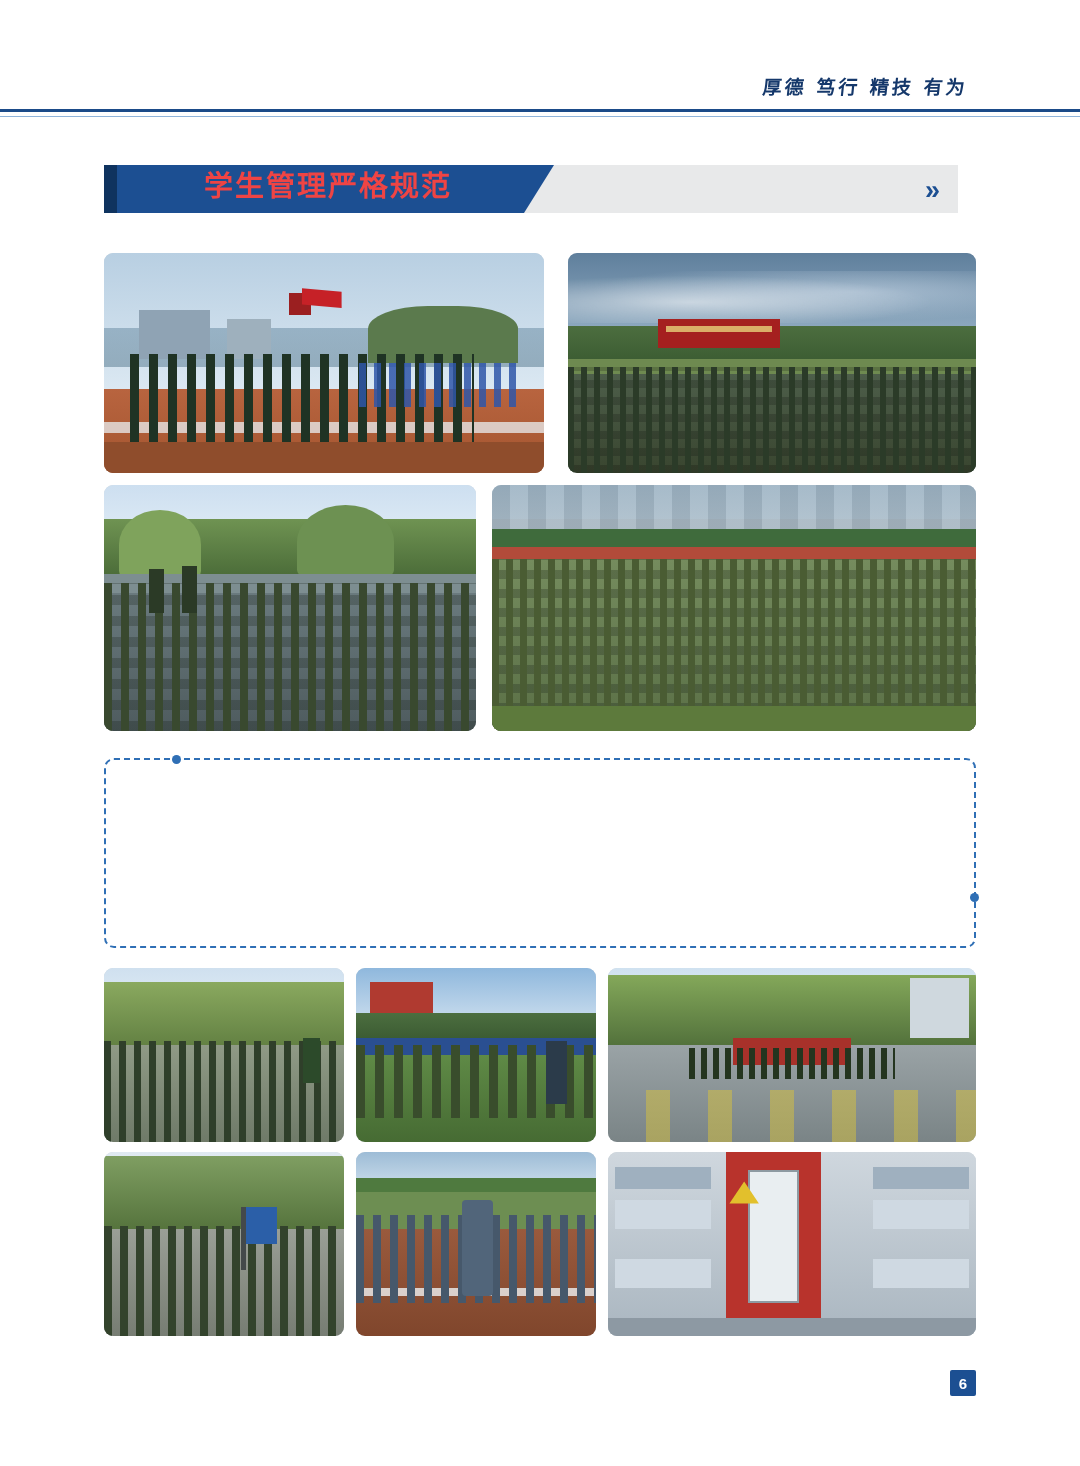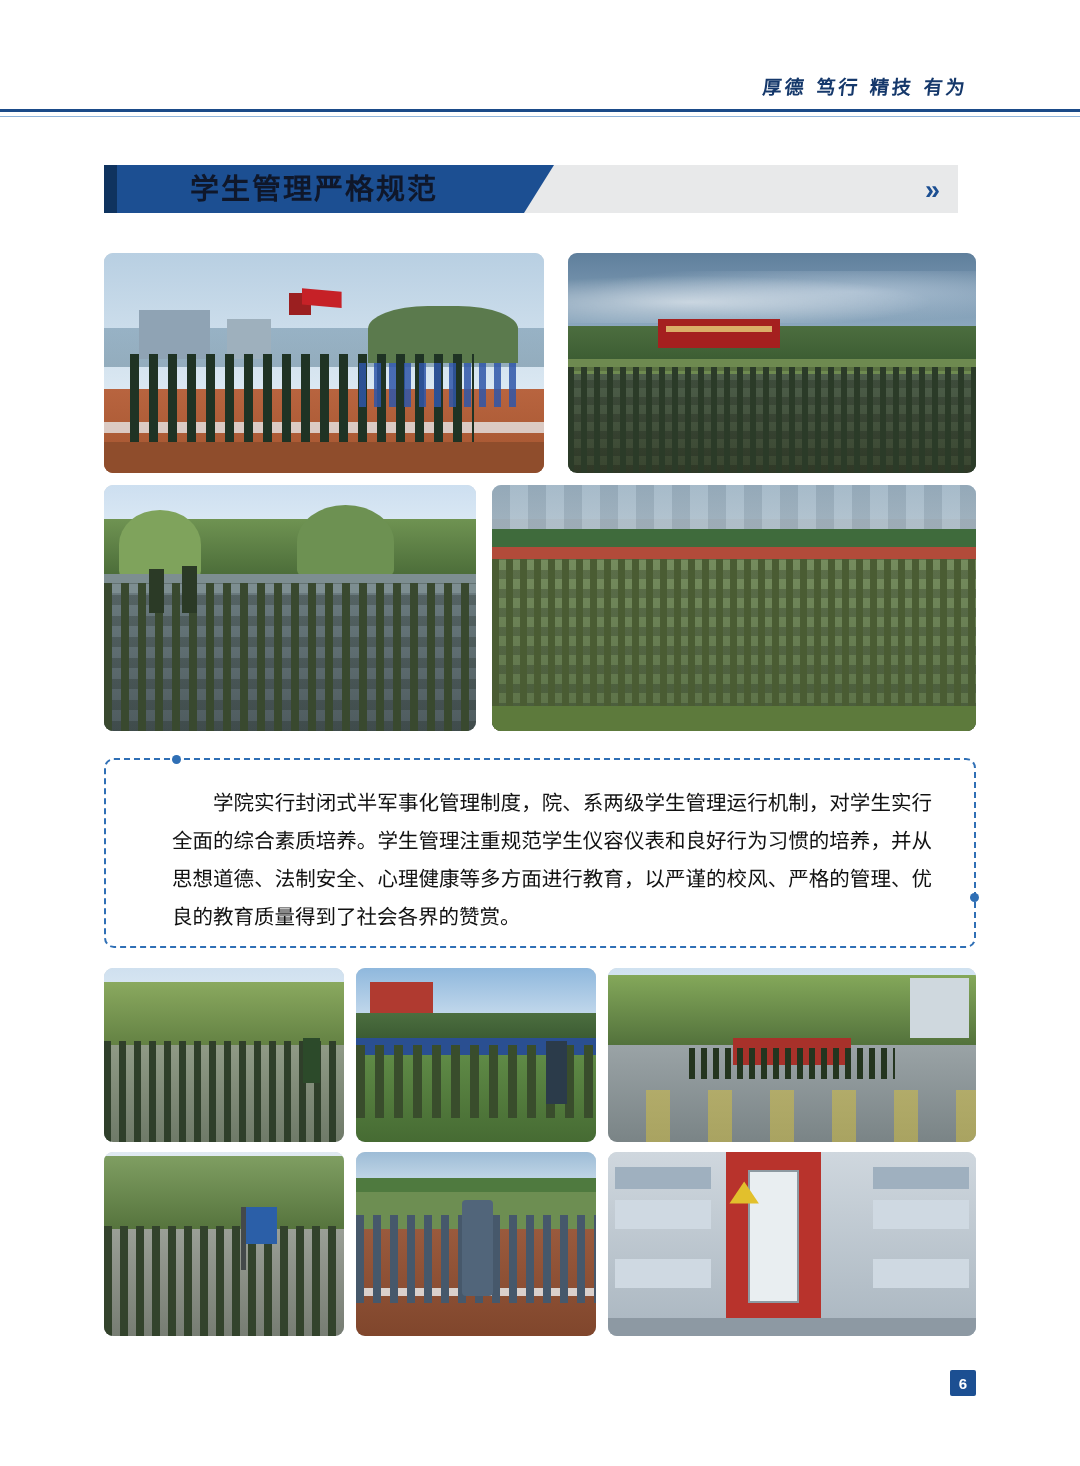--- a/index.html
+++ b/index.html
@@ -81,27 +81,27 @@
   .banner-blue-edge {
     position: absolute;
     left: 0;
     top: 0;
     width: 13px;
     height: 48px;
     background: #0f335f;
   }
   .banner-title {
     position: absolute;
-    left: 86px;
+    left: 100px;
     top: 7px;
-    font-family: Liberation Sans, sans-serif;
+    font-family: Liberation Mono, monospace;
     font-size: 29px;
     font-weight: 700;
     letter-spacing: 2px;
-    color: #0f172a;
+    color: #ef4444;
     line-height: 34px;
   }
   .banner-arrows {
     position: absolute;
     right: 22px;
     top: 10px;
     color: #1c4f92;
     font-size: 27px;
     font-weight: 700;
     letter-spacing: -4px;
@@ -251,21 +251,20 @@
   <div class="ground" style="height:70%;background:linear-gradient(#6f8757,#53693f);"></div>
   <div style="position:absolute;left:0;top:30%;width:100%;height:70%;background:
       repeating-linear-gradient(90deg,#4a5c33 0 7px,rgba(255,255,255,.04) 7px 14px),
       repeating-linear-gradient(0deg,rgba(25,35,20,.3) 0 9px,transparent 9px 19px);"></div>
   <div style="position:absolute;left:0;bottom:0;width:100%;height:10%;background:#5d7a3c;"></div>
 </div>
 
 <div class="text-panel">
   <div class="panel-dot tl"></div>
   <div class="panel-dot br"></div>
-  <div class="panel-text">学院实行封闭式半军事化管理制度，院、系两级学生管理运行机制，对学生实行全面的综合素质培养。学生管理注重规范学生仪容仪表和良好行为习惯的培养，并从思想道德、法制安全、心理健康等多方面进行教育，以严谨的校风、严格的管理、优良的教育质量得到了社会各界的赞赏。</div>
 </div>
 
 <div class="photo" style="left:104px; top:968px; width:240px; height:174px;">
   <div class="sky" style="height:30%;background:linear-gradient(#cfe0ef,#e6eff6);"></div>
   <div class="treeline" style="top:8%;height:40%;background:linear-gradient(#8aa95f,#5f7d40);"></div>
   <div style="position:absolute;left:0;top:44%;width:100%;height:56%;background:linear-gradient(#8f9a86,#6f7a68);"></div>
   <div style="position:absolute;left:0;top:42%;width:100%;height:58%;background:
       repeating-linear-gradient(90deg,#2f3f2a 0 7px,transparent 7px 15px);"></div>
   <div style="position:absolute;right:10%;top:40%;width:7%;height:26%;background:#2c4a2a;"></div>
 </div>

